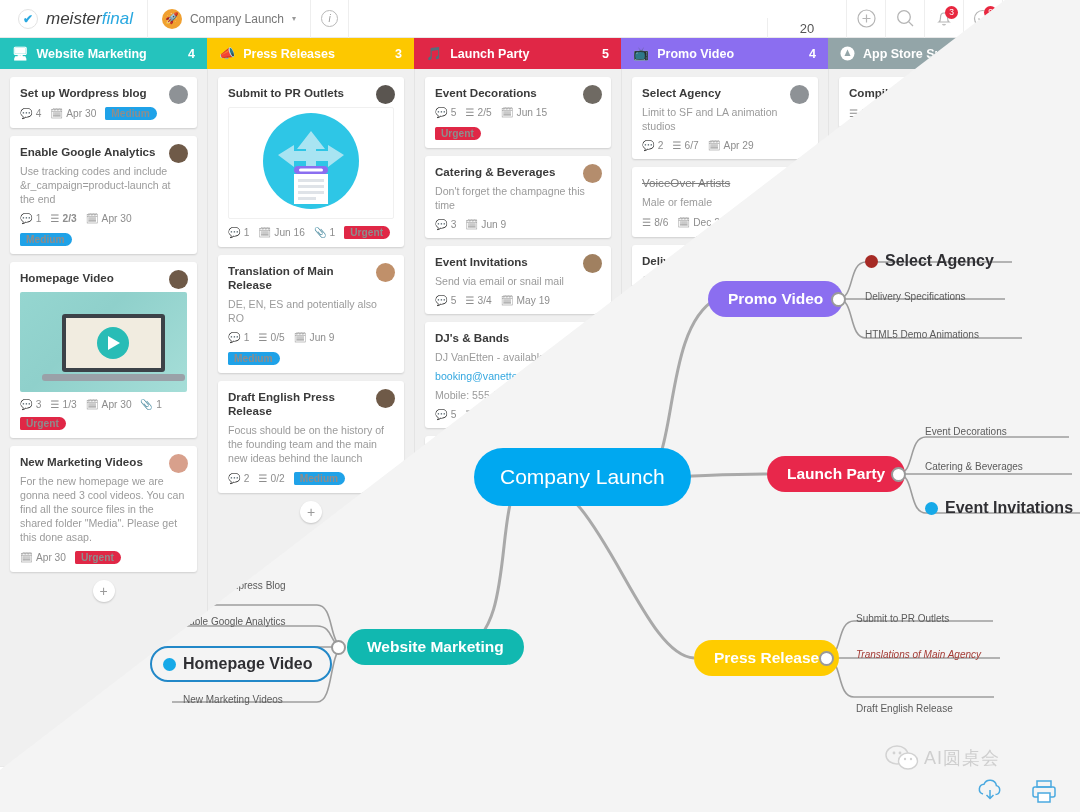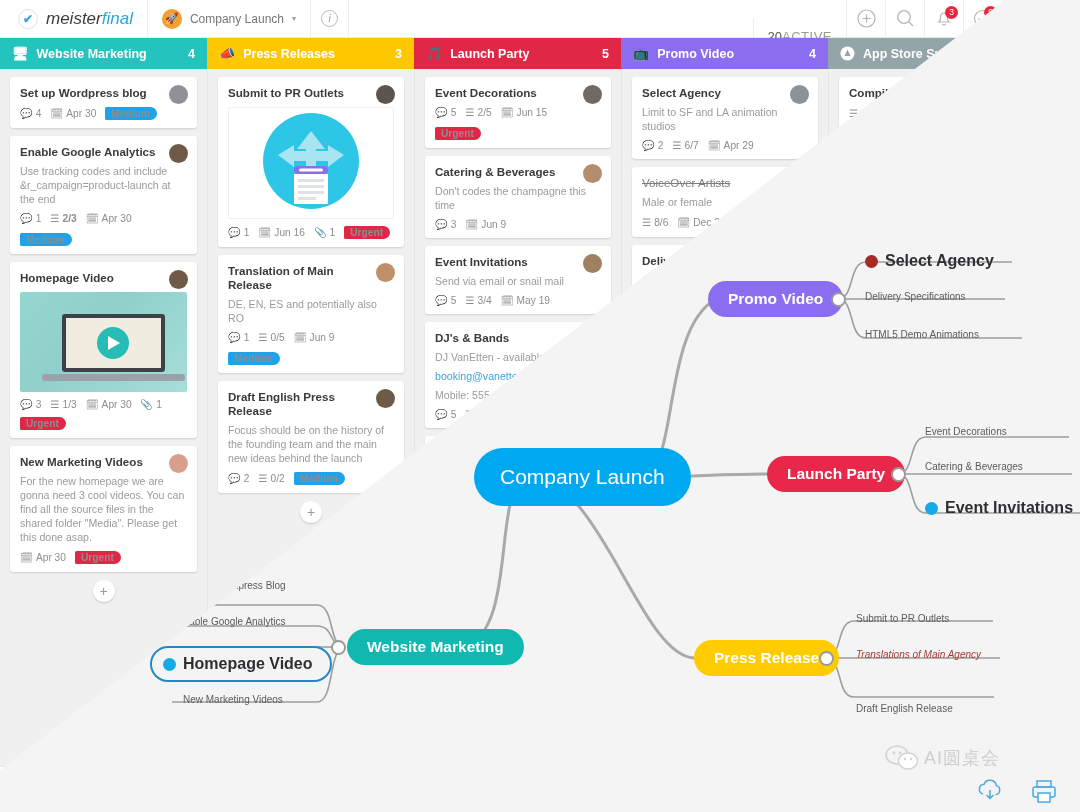--- a/index.html
+++ b/index.html
@@ -60,21 +60,21 @@
   .logo-text { font-size: 17px; color: #3c3c3c; font-style: italic; }
   .logo-text b { font-weight: normal; }
   .logo-text .t { color: #29a8e0; }
   .proj { display:flex; align-items:center; gap:8px; padding: 0 14px; height: 38px; border-right: 1px solid #eee; }
   .proj-av { width: 20px; height: 20px; border-radius: 50%; background: #f0a030; display:flex; align-items:center; justify-content:center; font-size:11px;}
   .proj-name { font-size: 12px; color: #777; }
   .caret { font-size: 8px; color: #999; }
   .info-btn { width: 38px; height: 38px; display:flex; align-items:center; justify-content:center; border-right: 1px solid #eee;}
   .circ-ico { width: 17px; height: 17px; border-radius: 50%; border: 1.3px solid #b9b9b9; display:flex; align-items:center; justify-content:center; font-size:10px; color:#999; font-style: italic;}
   .spacer { flex: 1 1 auto; }
-  .active-cnt { padding: 0 14px; height: 38px; display:flex; flex-direction: row; align-items:center; justify-content:center; border-left: 1px solid #eee; margin-top: 36px; }
+  .active-cnt { padding: 0 14px; height: 38px; display:flex; flex-direction: column; align-items:center; justify-content:center; border-left: 1px solid #eee; margin-top: 36px; }
   .active-cnt .n { font-size: 13px; color: #555; line-height: 12px; }
   .active-cnt .l { font-size: 13px; color: #9a9a9a; letter-spacing: .5px; }
   .tb-btn { width: 39px; height: 38px; display:flex; align-items:center; justify-content:center; border-left: 1px solid #eee; position: relative; }
   .badge {
     position:absolute; top: 6px; right: 5px; min-width: 13px; height: 13px; border-radius: 999px;
     background: #e8273f; color:#fff; font-size: 8.5px; display:flex; align-items:center; justify-content:center; padding: 0 3px;
   }
   .av-top { width: 26px; height: 26px; border-radius: 50%; background: #c98f70; }
 
   .colheads { position: absolute; left: 0; top: 38px; width: 1080px; height: 31px; display: flex; }
@@ -455,21 +455,21 @@
           <div class="meta">
             <span>💬<b style="font-weight:normal">5</b></span>
             <span>☰<b style="font-weight:normal">2/5</b></span>
             <span>🗓<b style="font-weight:normal">Jun 15</b></span>
             <span class="tag urgent">Urgent</span>
           </div>
         </div>
         <div class="card">
           <div class="card-av" style="background:#b48d6d;"></div>
           <div class="card-title">Catering &amp; Beverages</div>
-          <div class="card-desc">Don't codes the champagne this time</div>
+          <div class="card-desc">Don't forget the champagne this time</div>
           <div class="meta">
             <span>💬<b style="font-weight:normal">3</b></span>
             <span>🗓<b style="font-weight:normal">Jun 9</b></span>
           </div>
         </div>
         <div class="card">
           <div class="card-av" style="background:#a08060;"></div>
           <div class="card-title">Event Invitations</div>
           <div class="card-desc">Send via email or snail mail</div>
           <div class="meta">

